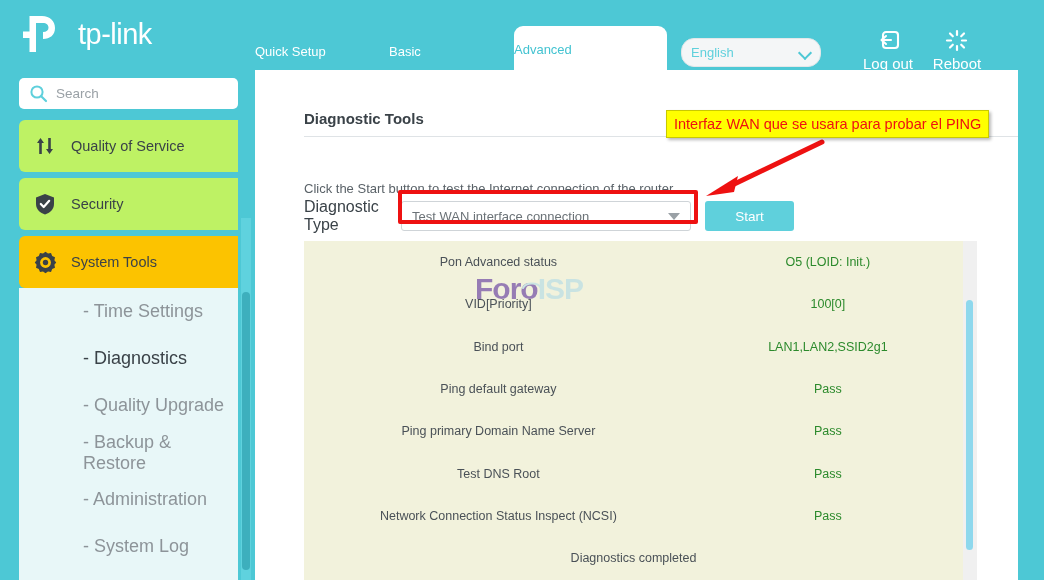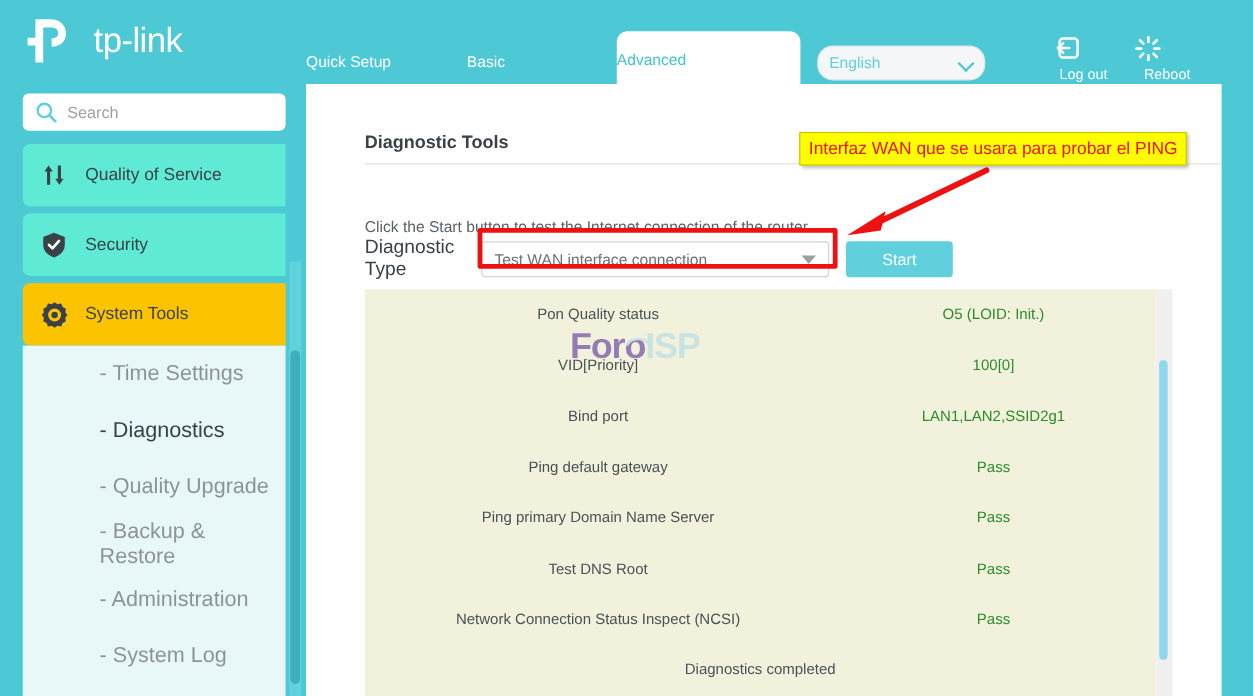--- a/index.html
+++ b/index.html
@@ -38,39 +38,39 @@
   .lang-label { color: #5fd0dc; font-size: 13px; flex: 1; }
   .chev { width: 11px; height: 11px; position: relative; }
   .chev::after {
     content: ''; position: absolute; left: 0; top: 1px;
     width: 8px; height: 8px;
     border-right: 2.4px solid #4dc8d5; border-bottom: 2.4px solid #4dc8d5;
     transform: rotate(45deg);
   }
 
   .hdr-action {
-    position: absolute; top: 28px; width: 70px; text-align: right;
-    color: #ffffff; font-size: 12px; cursor: pointer;
+    position: absolute; top: 28px; width: 70px; text-align: center;
+    color: #ffffff; font-size: 15px; cursor: pointer;
   }
   .hdr-action .ic { height: 24px; display: flex; align-items: center; justify-content: center; margin-bottom: 3px; }
   .hdr-logout { left: 853px; }
   .hdr-reboot { left: 922px; }
 
   
   .sidebar { position: absolute; left: 0; top: 70px; width: 255px; height: 510px; }
   .searchbox {
     position: absolute; left: 19px; top: 8px; width: 219px; height: 31px;
     background: #ffffff; border-radius: 5px; display: flex; align-items: center; padding: 0 10px;
   }
   .search-ic { width: 19px; height: 19px; margin-right: 8px; flex: none; }
   .search-ph { color: #9aa1a6; font-size: 13.5px; }
 
   .nav-item {
     position: absolute; left: 19px; width: 219px; height: 52px;
-    background: #5eead4; border-radius: 6px 0 0 6px;
+    background: #bef264; border-radius: 6px 0 0 6px;
     display: flex; align-items: center; cursor: pointer;
   }
   .nav-item.active { background: #fcc300; }
   .nav-item .nic { width: 52px; display: flex; align-items: center; justify-content: center; flex: none; }
   .nav-item .nlabel { color: #3a4248; font-size: 14.5px; }
   .ni-qos { top: 50px; }
   .ni-sec { top: 108px; }
   .ni-sys { top: 166px; }
 
   .submenu {
@@ -294,21 +294,21 @@
       <span class="form-label">Diagnostic Type</span>
       <span class="select-wrap">
         <span class="select-field">Test WAN interface connection</span>
         <span class="select-caret"></span>
       </span>
       <button class="start-btn">Start</button>
     </div>
 
     <div class="results">
       <div class="res-row">
-        <span class="res-name">Pon Quality status</span>
+        <span class="res-name">Pon Advanced status</span>
         <span class="res-val">O5 (LOID: Init.)</span>
       </div>
       <div class="res-row">
         <span class="res-name">VID[Priority]</span>
         <span class="res-val">100[0]</span>
       </div>
       <div class="res-row">
         <span class="res-name">Bind port</span>
         <span class="res-val">LAN1,LAN2,SSID2g1</span>
       </div>

